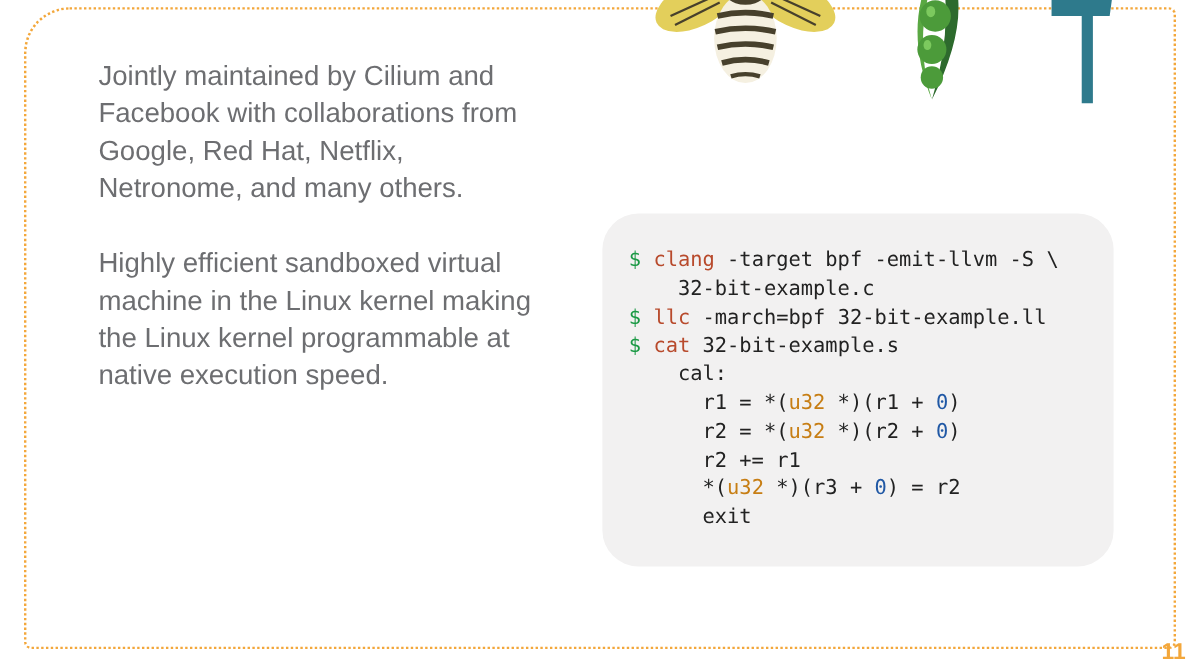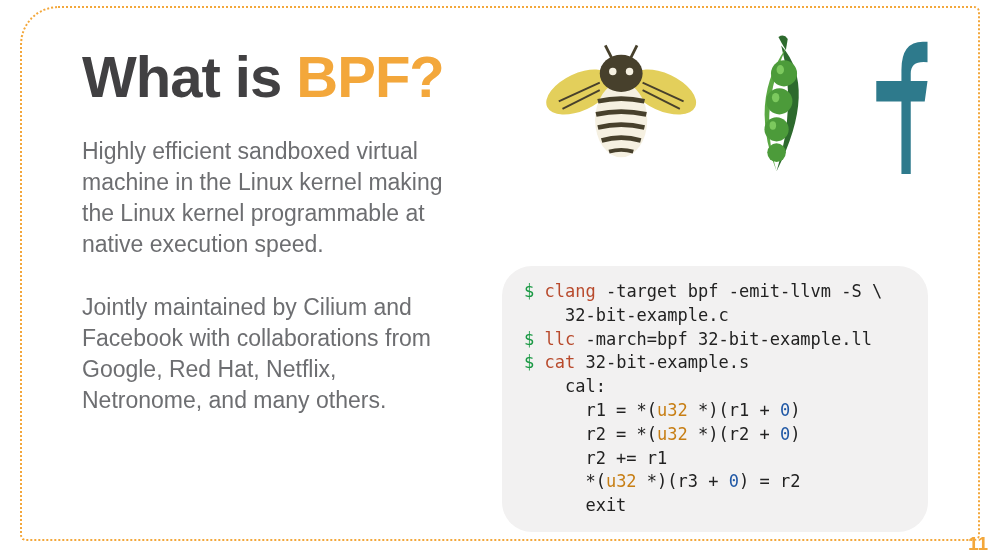--- a/index.html
+++ b/index.html
@@ -55,21 +55,21 @@
     right: 0;
     display: flex;
     align-items: center;
     justify-content: flex-start;
     gap: 30px;
   }
   .codebox {
     margin-top: 130px;
     background: #f2f1f1;
     border-radius: 30px;
-    padding: 14px 22px;
+    padding: 28px 22px;
     font-family: 'Consolas', 'Menlo', monospace;
     font-size: 17px;
     line-height: 1.4;
     color: #222;
     white-space: pre;
   }
   .prompt { color: #1a9944; }
   .cmd { color: #b84a2c; }
   .num { color: #2058a5; }
   .str { color: #c77e14; }
@@ -80,28 +80,25 @@
     color: #f3a73b;
     font-weight: 700;
     font-size: 19px;
   }
 </style>
 </head>
 <body>
 
 <div class="frame">
 
-  <h1 class="title">
-    <span>What is </span><span class="accent">BPF?</span>
-  </h1>
 
   <div class="columns">
     <div class="leftcol">
+      <p>Jointly maintained by Cilium and Facebook with collaborations from Google, Red Hat, Netflix, Netronome, and many others.</p>
       <p>Highly efficient sandboxed virtual machine in the Linux kernel making the Linux kernel programmable at native execution speed.</p>
-      <p>Jointly maintained by Cilium and Facebook with collaborations from Google, Red Hat, Netflix, Netronome, and many others.</p>
     </div>
 
     <div class="rightcol">
       <div class="logos">
 
         <svg width="170" height="150" viewBox="0 0 170 150">
           <ellipse cx="40" cy="60" rx="38" ry="20" fill="#e3cf5b" transform="rotate(-25 40 60)"></ellipse>
           <ellipse cx="130" cy="60" rx="38" ry="20" fill="#e3cf5b" transform="rotate(25 130 60)"></ellipse>
           <line x1="18" y1="70" x2="62" y2="50" stroke="#47402c" stroke-width="2"></line>
           <line x1="22" y1="78" x2="62" y2="58" stroke="#47402c" stroke-width="2"></line>

